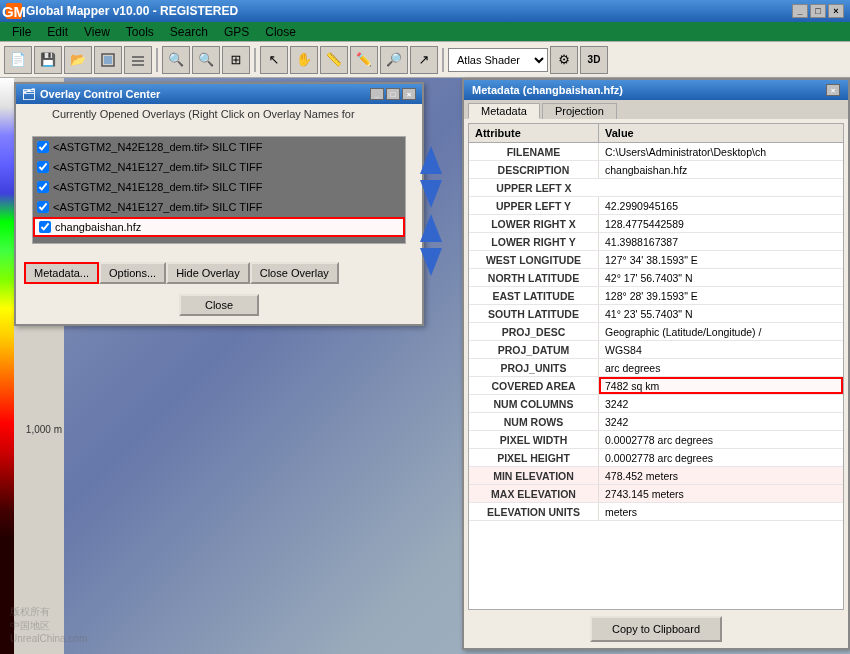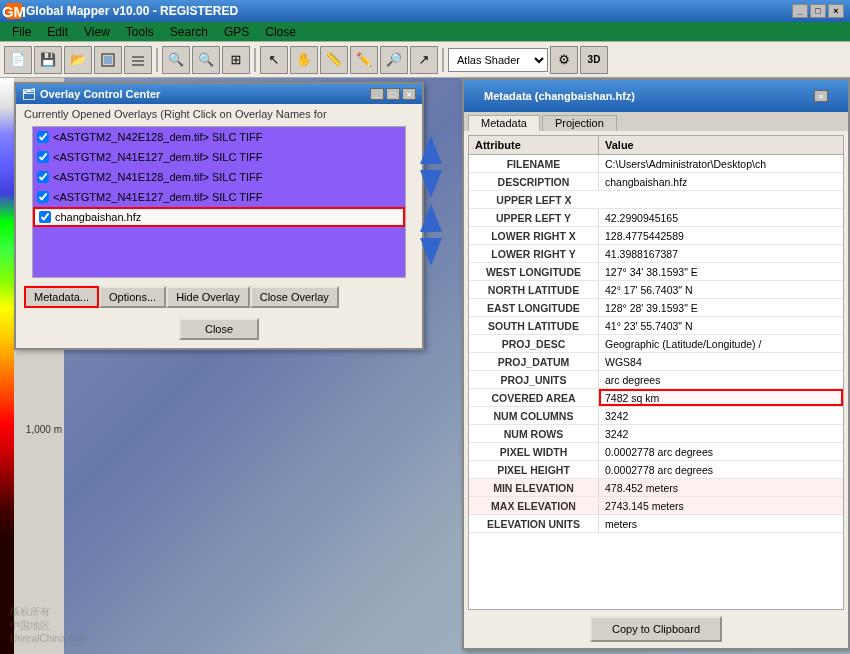--- a/index.html
+++ b/index.html
@@ -168,26 +168,27 @@
       font-size: 8px;
       display: flex;
       align-items: center;
       justify-content: center;
       cursor: pointer;
     }
     .overlay-header {
       padding: 4px 8px;
       font-size: 11px;
       color: #333;
+      margin-left: 28px;
     }
     .overlay-list {
-      margin: 2px 8px;
-      background: #8b5cf6;
+      margin: 12px 8px;
+      background: #737373;
       border: 1px solid #aaa;
-      height: 152px;
+      height: 108px;
       overflow-y: auto;
       font-size: 11px;
     }
     .overlay-item {
       display: flex;
       align-items: center;
       padding: 1px 4px;
       height: 20px;
     }
     .overlay-item.highlighted { 
@@ -232,24 +233,24 @@
       background: #f0ece4;
       border: 2px solid #888;
       box-shadow: 2px 2px 5px rgba(0,0,0,0.3);
       z-index: 10;
       display: flex;
       flex-direction: column;
     }
     .meta-titlebar {
       background: linear-gradient(to bottom, #4a90d9, #2060b0);
       color: white;
-      height: 32px;
-      display: flex;
-      align-items: center;
-      padding: 0 20px;
+      height: 20px;
+      display: flex;
+      align-items: center;
+      padding: 0 8px;
       font-size: 11px;
       font-weight: bold;
       flex-shrink: 0;
     }
     .meta-tabs {
       display: flex;
       background: #d4d0c8;
       padding: 3px 4px 0;
       gap: 2px;
       flex-shrink: 0;
@@ -524,21 +525,21 @@
           </div>
           <div class="meta-row">
             <div class="meta-cell attr">WEST LONGITUDE</div>
             <div class="meta-cell">127° 34' 38.1593" E</div>
           </div>
           <div class="meta-row">
             <div class="meta-cell attr">NORTH LATITUDE</div>
             <div class="meta-cell">42° 17' 56.7403" N</div>
           </div>
           <div class="meta-row">
-            <div class="meta-cell attr">EAST LONGITUDE</div>
+            <div class="meta-cell attr">EAST LATITUDE</div>
             <div class="meta-cell">128° 28' 39.1593" E</div>
           </div>
           <div class="meta-row">
             <div class="meta-cell attr">SOUTH LATITUDE</div>
             <div class="meta-cell">41° 23' 55.7403" N</div>
           </div>
           <div class="meta-row">
             <div class="meta-cell attr">PROJ_DESC</div>
             <div class="meta-cell">Geographic (Latitude/Longitude) /</div>
           </div>

